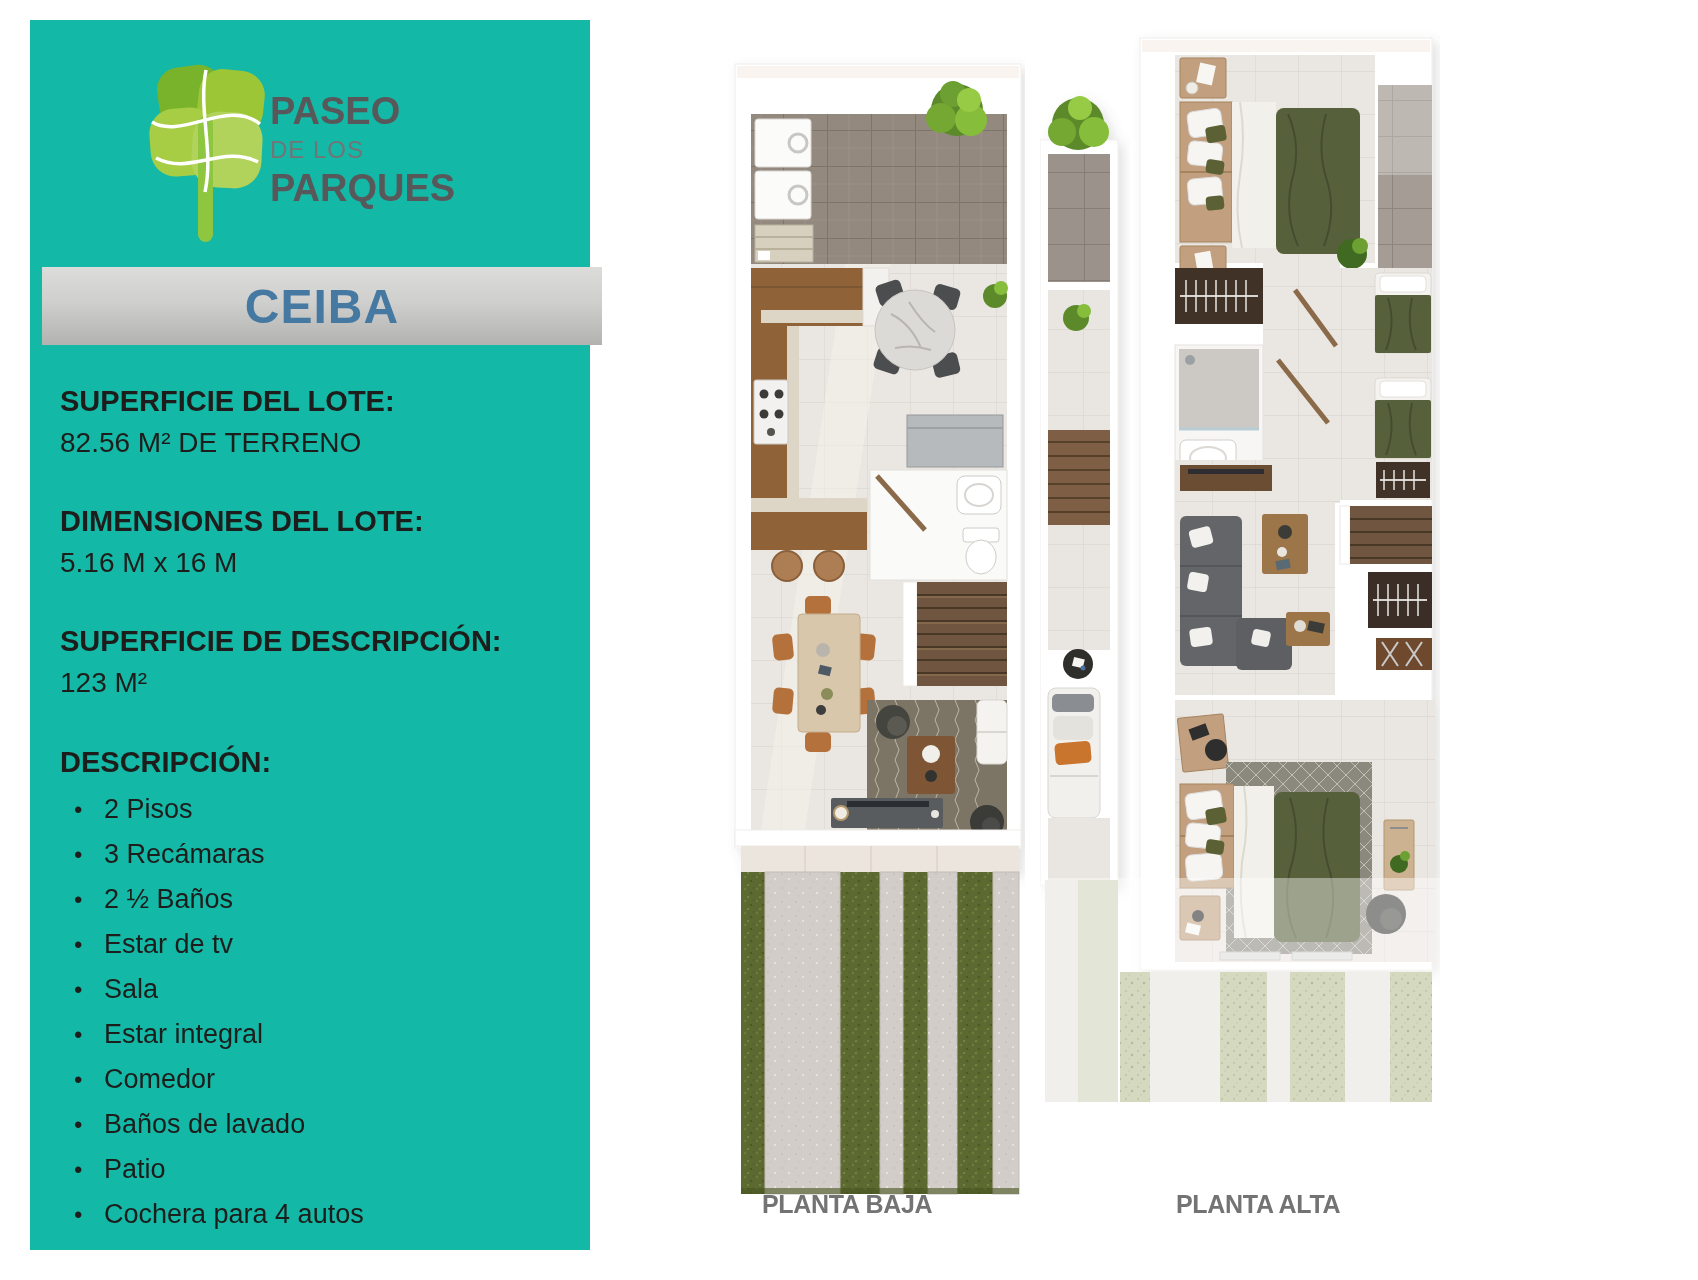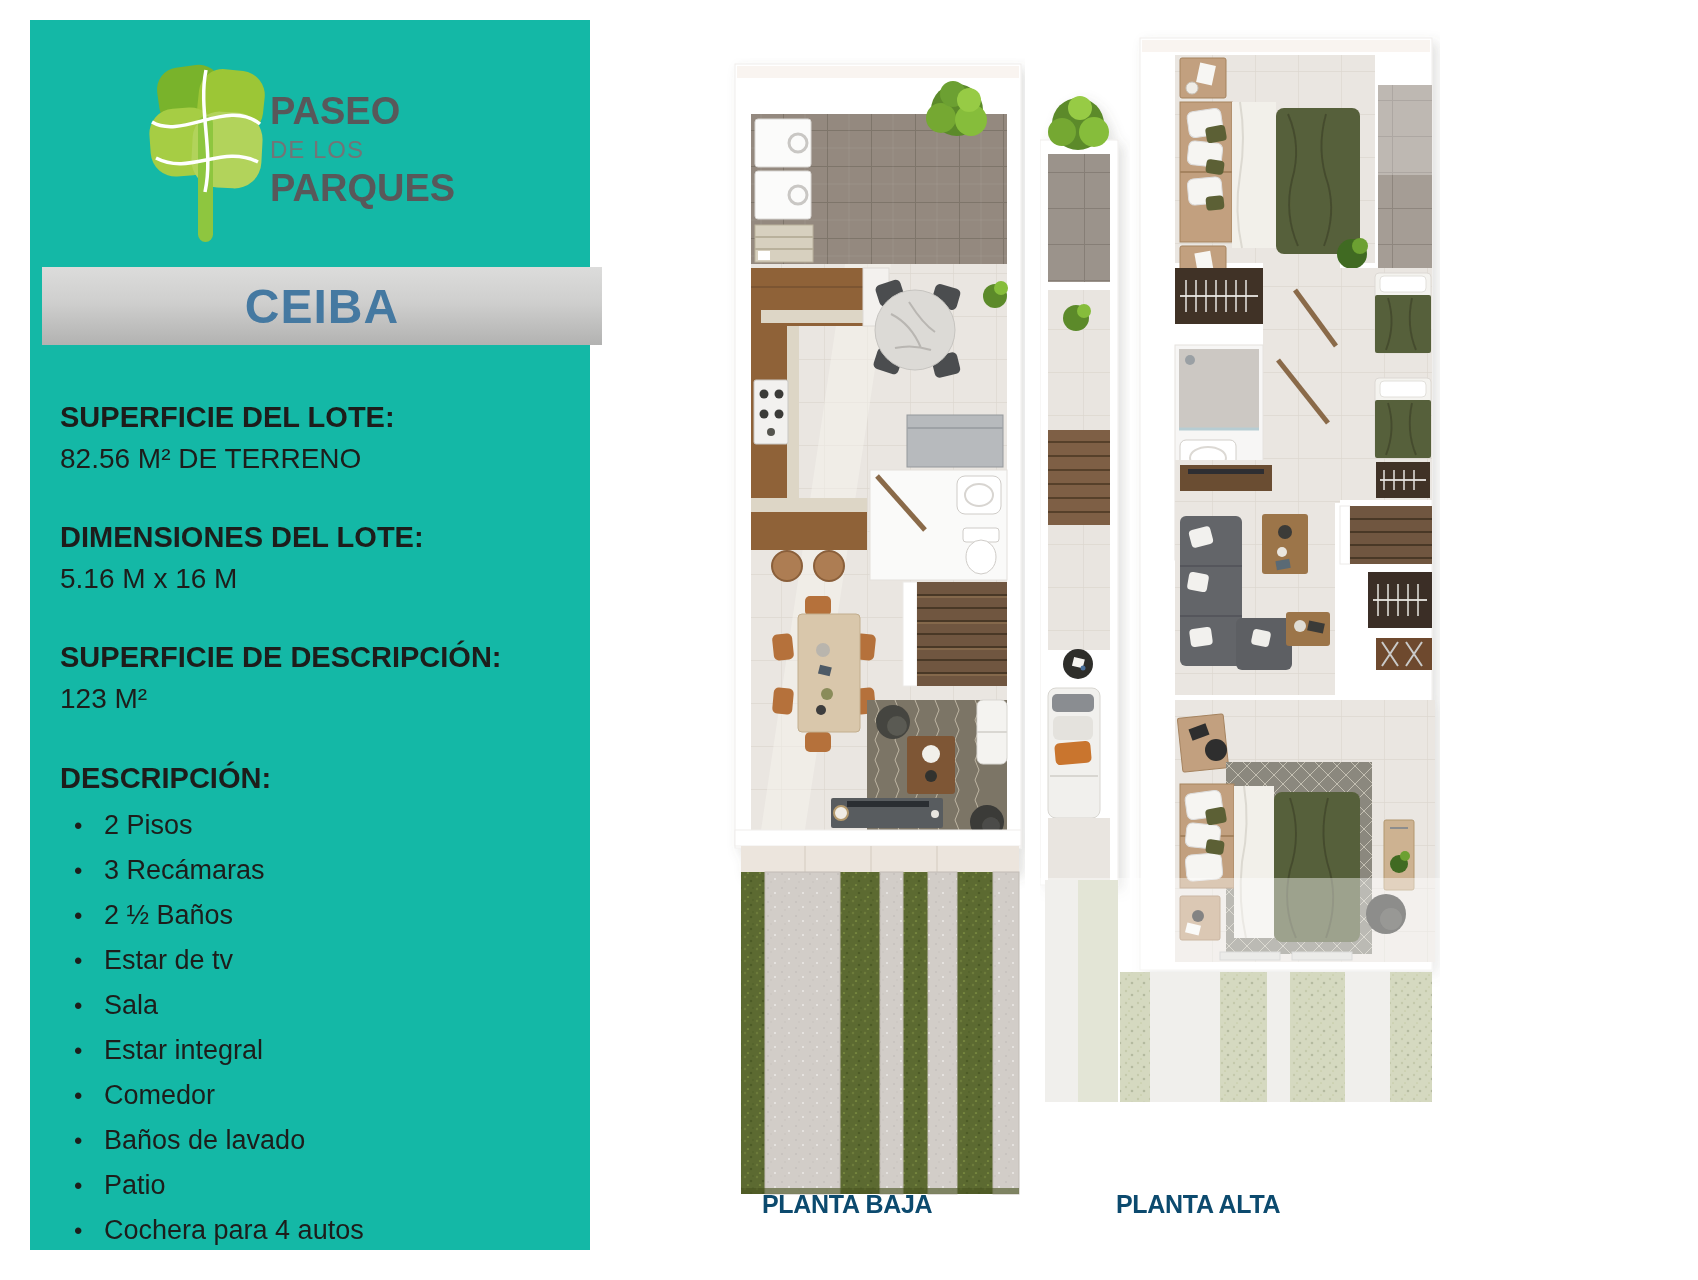--- a/index.html
+++ b/index.html
@@ -5,33 +5,33 @@
   html,body{margin:0;padding:0;background:#ffffff;}
   .canvas{position:relative;width:1698px;height:1280px;background:#ffffff;overflow:hidden;
           font-family:"Liberation Sans",sans-serif;color:#1d1d1b;}
   
   .panel{position:absolute;left:30px;top:20px;width:560px;height:1230px;background:#14b8a6;}
   .logo{position:absolute;left:118px;top:38px;width:360px;height:200px;}
   .banner{position:absolute;left:12px;top:247px;width:560px;height:78px;
           background:linear-gradient(180deg,#dcdcdb 0%,#cfcfce 45%,#b2b2b1 100%);
           display:flex;align-items:center;justify-content:center;}
   .banner-title{font-size:48px;font-weight:700;letter-spacing:1px;color:#4579a1;}
-  .specs{position:absolute;left:30px;top:376px;width:510px;}
+  .specs{position:absolute;left:30px;top:360px;width:510px;}
   .spec-group{margin-bottom:36px;}
   .spec-label{font-size:29px;font-weight:700;line-height:42px;}
   .spec-value{font-size:28px;font-weight:400;line-height:42px;}
   .desc-title{font-size:29px;font-weight:700;line-height:42px;margin-top:37px;margin-bottom:4px;}
   .bullets{list-style:none;margin:0;padding:0;}
   .bullets li{display:flex;align-items:baseline;font-size:27px;line-height:45px;font-weight:400;}
   .dot{width:30px;padding-left:14px;font-size:24px;}
   
   .plan{position:absolute;}
-  .plan-label{position:absolute;font-size:25px;font-weight:700;letter-spacing:-0.3px;color:#0c4a6e;}
+  .plan-label{position:absolute;font-size:25px;font-weight:700;letter-spacing:-0.3px;color:#737373;}
   .label-baja{left:762px;top:1190px;}
-  .label-alta{left:1116px;top:1190px;}
+  .label-alta{left:1176px;top:1190px;}
 </style>
 </head>
 <body>
 
 <div class="canvas">
 
   <div class="panel">
 
     <svg class="logo" viewBox="0 0 360 200">
       <g>

